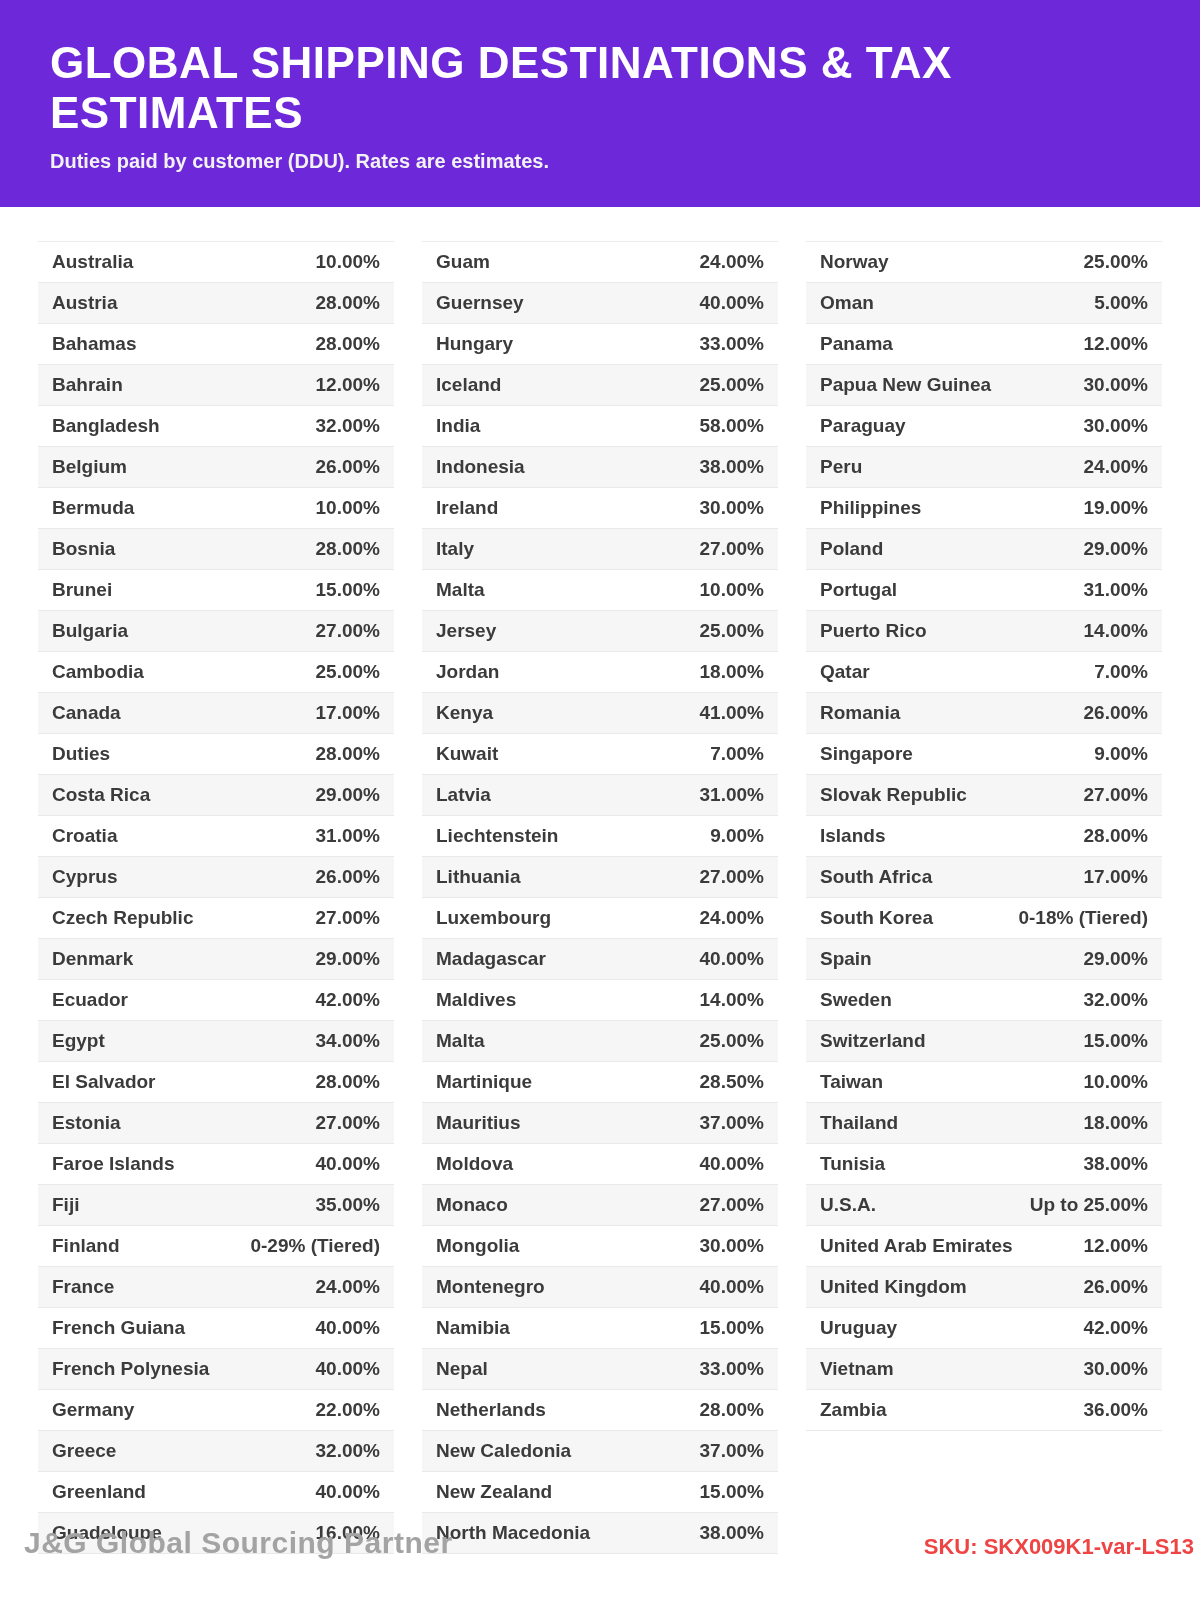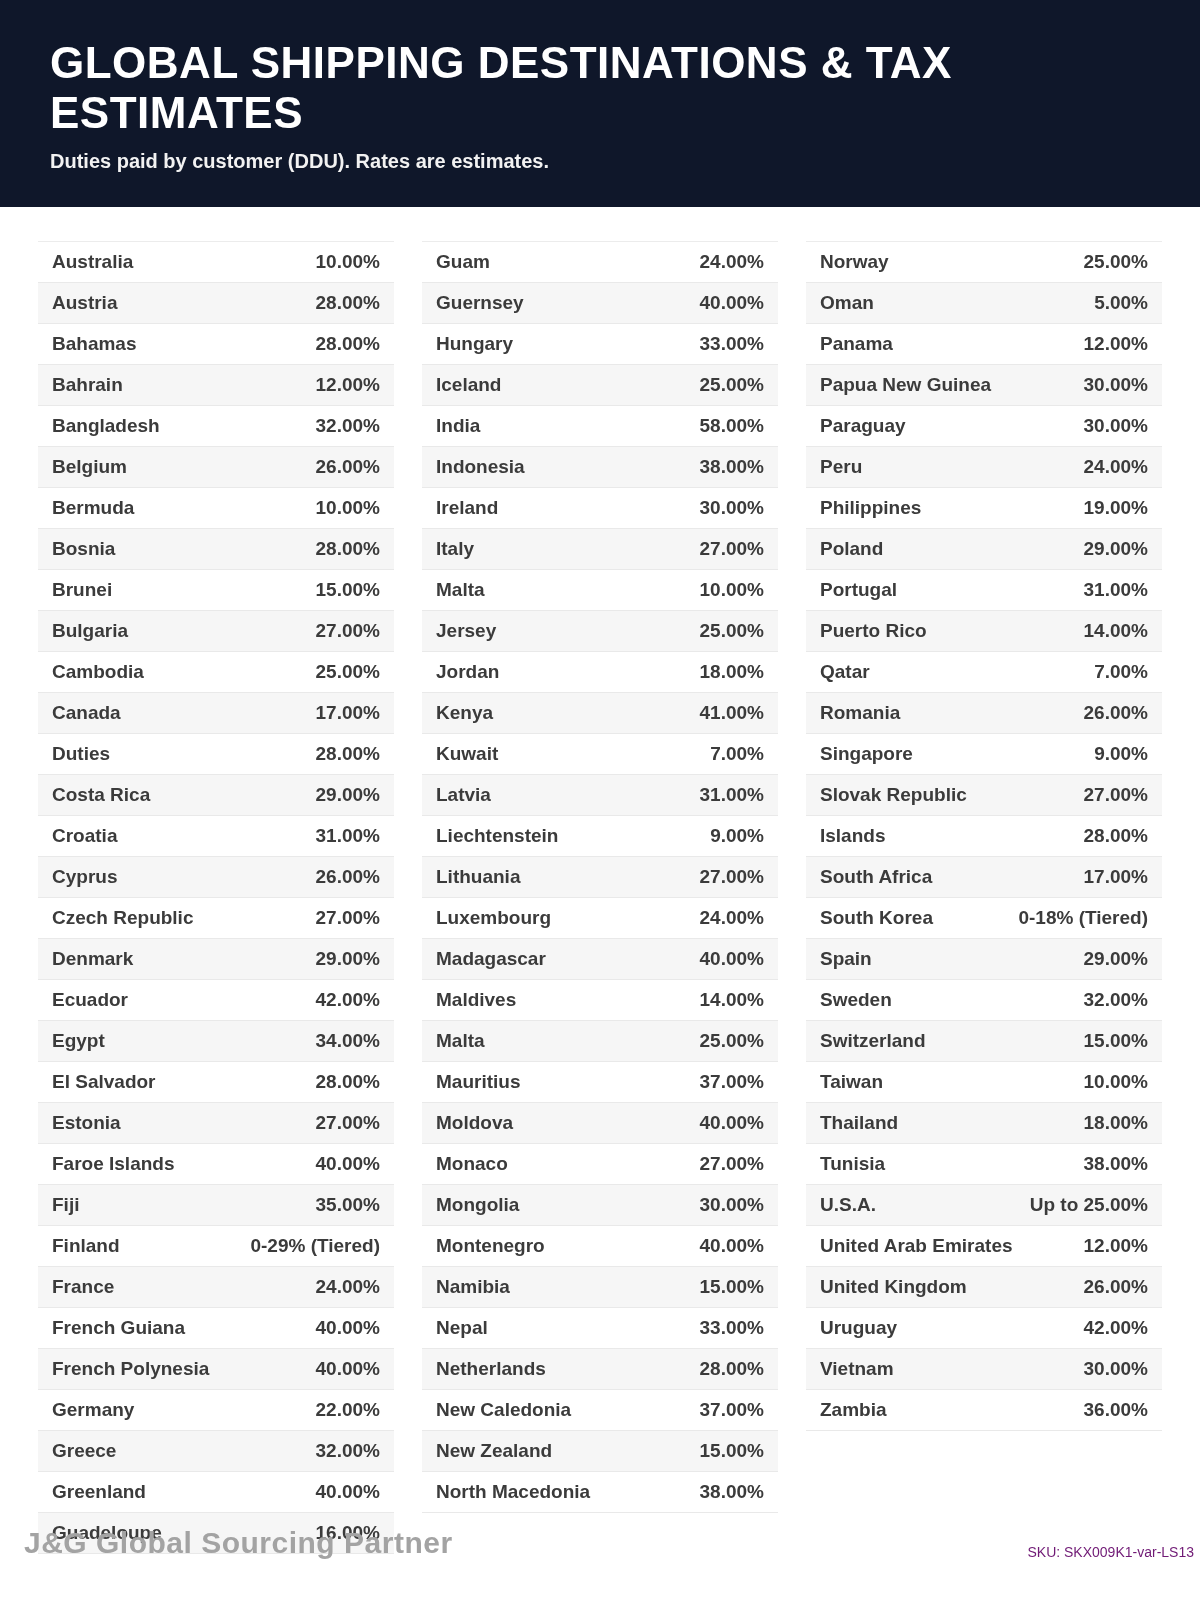--- a/index.html
+++ b/index.html
@@ -11,21 +11,21 @@
     overflow: hidden;
   }
   .page {
     width: 1200px;
     height: 1600px;
     display: flex;
     flex-direction: column;
     position: relative;
   }
   .header {
-    background: #0f172a;
+    background: #6d28d9;
     color: #ffffff;
     padding: 38px 50px 34px 50px;
   }
   .header .title {
     font-size: 44px;
     font-weight: 800;
     letter-spacing: 0.5px;
     color: #ffffff;
   }
   .header .subtitle {
@@ -78,23 +78,23 @@
     align-items: flex-end;
     padding: 0 6px 0 24px;
   }
   .brand {
     font-size: 30px;
     font-weight: 800;
     color: #a3a3a3;
     letter-spacing: 0.5px;
   }
   .sku {
-    font-size: 14px;
-    font-weight: 400;
-    color: #701a75;
+    font-size: 22px;
+    font-weight: 700;
+    color: #ef4444;
   }
 </style>
 </head>
 <body>
 
 <div class="page">
 
   <div class="header">
     <div class="title">GLOBAL SHIPPING DESTINATIONS &amp; TAX ESTIMATES</div>
     <div class="subtitle">Duties paid by customer (DDU). Rates are estimates.</div>
@@ -306,20 +306,24 @@
         </div>
         <div class="row">
           <span class="country">Maldives</span>
           <span class="rate">14.00%</span>
         </div>
         <div class="row">
           <span class="country">Malta</span>
           <span class="rate">25.00%</span>
         </div>
         <div class="row">
+          <span class="country">Martinique</span>
+          <span class="rate">28.50%</span>
+        </div>
+        <div class="row">
           <span class="country">Mauritius</span>
           <span class="rate">37.00%</span>
         </div>
         <div class="row">
           <span class="country">Moldova</span>
           <span class="rate">40.00%</span>
         </div>
         <div class="row">
           <span class="country">Monaco</span>
           <span class="rate">27.00%</span>

